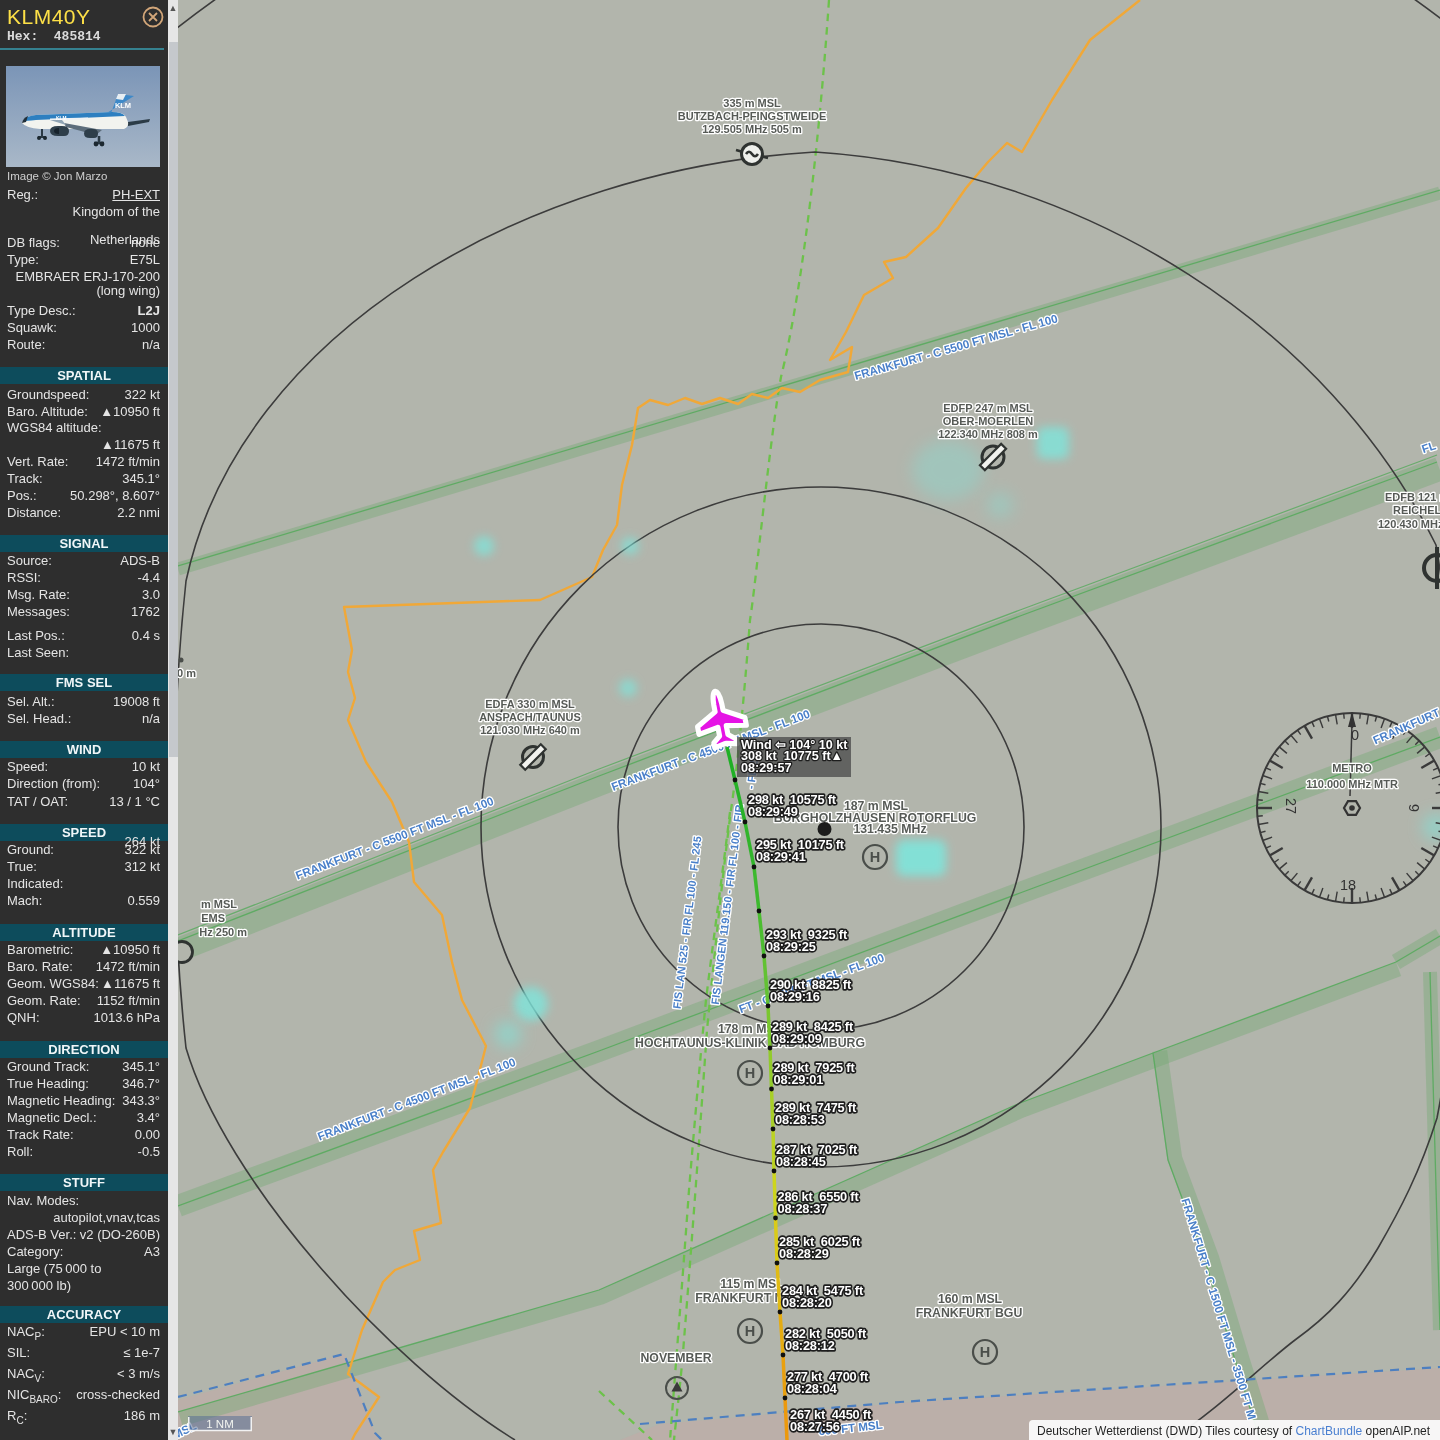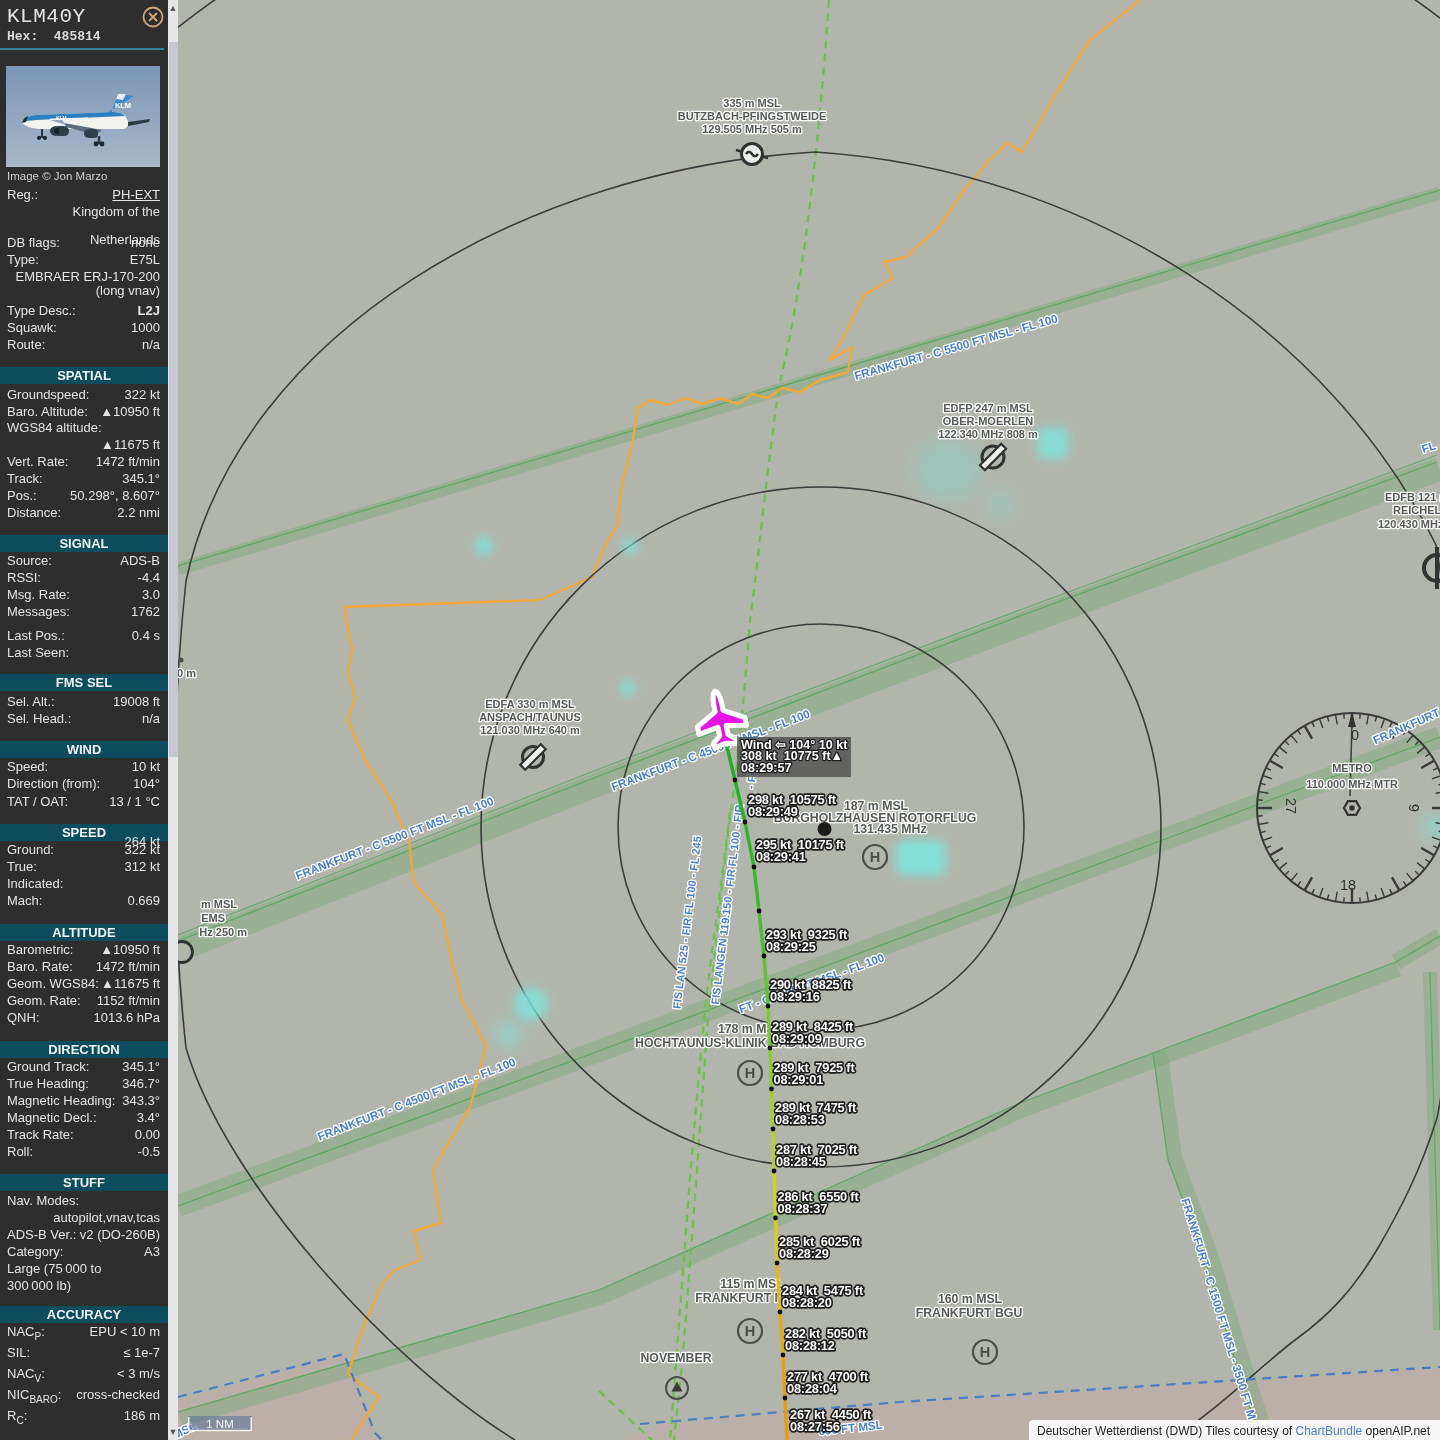--- a/index.html
+++ b/index.html
@@ -9,21 +9,21 @@
 .val{right:8px;text-align:right;}
 .hdr{position:absolute;left:0;width:168px;height:17px;background:#0d4c5c;color:#f0f6f8;font-size:13px;font-weight:bold;text-align:center;line-height:17px;}
 #sbar{position:absolute;left:168px;top:0;width:10px;height:1440px;background:#e6e6e6;z-index:5;}
 #sbthumb{position:absolute;left:0.5px;top:42px;width:9px;height:715px;background:#c5c8cc;}
 .arr{position:absolute;left:0;width:10px;font-size:9px;color:#555;text-align:center;}
 #map{position:absolute;left:178px;top:0;width:1262px;height:1440px;}
 </style>
 </head>
 <body>
 <div id="sidebar">
-  <div style="position:absolute;left:7px;top:5px;font-size:21px;color:#e5e5e5;letter-spacing:0.5px;font-family:Liberation Mono, monospace;">KLM40Y</div>
+  <div style="position:absolute;left:7px;top:5px;font-size:21px;color:#fde047;letter-spacing:0.5px;">KLM40Y</div>
   <svg style="position:absolute;left:141px;top:5px" width="24" height="24" viewBox="0 0 24 24">
       <circle cx="12" cy="12" r="9.5" fill="none" stroke="#d2a679" stroke-width="1.8"></circle>
       <path d="M8,8 L16,16 M16,8 L8,16" stroke="#d2a679" stroke-width="1.8"></path>
     </svg>
   <div style="position:absolute;left:7px;top:29px;font-size:13px;font-weight:bold;color:#dadada;font-family:'Liberation Mono',monospace;">Hex:&nbsp;&nbsp;485814</div>
   <div style="position:absolute;left:0;top:48px;width:164px;height:2px;background:#35818f;"></div>
   <svg style="position:absolute;left:6px;top:66px" width="154" height="101" viewBox="0 0 154 101">
     <defs>
       <linearGradient id="sky" x1="0" y1="0" x2="0" y2="1">
         <stop offset="0" stop-color="#7b95b7"></stop>
@@ -57,21 +57,21 @@
   <div style="position:absolute;left:7px;top:170px;font-size:11.5px;color:#cfcfcf;">Image © Jon Marzo</div>
   <div class="sl lab" style="top:188px">Reg.:</div>
   <div class="sl val" style="top:188px;text-decoration:underline;">PH-EXT</div>
   <div class="sl val" style="top:205px;">Kingdom of the</div>
   <div class="sl val" style="top:233px;">Netherlands</div>
   <div class="sl lab" style="top:236px">DB flags:</div>
   <div class="sl val" style="top:236px;">none</div>
   <div class="sl lab" style="top:253px">Type:</div>
   <div class="sl val" style="top:253px;text-align:center;">E75L</div>
   <div class="sl val" style="top:270px;margin-left:24px;">EMBRAER ERJ-170-200</div>
-  <div class="sl val" style="top:284px;">(long vnav)</div>
+  <div class="sl val" style="top:284px;">(long wing)</div>
   <div class="sl lab" style="top:304px">Type Desc.:</div>
   <div class="sl val" style="top:304px;font-weight:bold;">L2J</div>
   <div class="sl lab" style="top:321px">Squawk:</div>
   <div class="sl val" style="top:321px;">1000</div>
   <div class="sl lab" style="top:338px">Route:</div>
   <div class="sl val" style="top:338px;">n/a</div>
   <div class="hdr" style="top:367px">SPATIAL</div>
   <div class="sl lab" style="top:388px">Groundspeed:</div>
   <div class="sl val" style="top:388px;">322 kt</div>
   <div class="sl lab" style="top:405px">Baro. Altitude:</div>
@@ -112,21 +112,21 @@
   <div class="sl lab" style="top:795px">TAT / OAT:</div>
   <div class="sl val" style="top:795px;margin-left:20px;">13 / 1 °C</div>
   <div class="hdr" style="top:824px">SPEED</div>
   <div class="sl lab" style="top:843px">Ground:</div>
   <div class="sl val" style="top:843px;">322 kt</div>
   <div class="sl lab" style="top:860px">True:</div>
   <div class="sl val" style="top:860px;">312 kt</div>
   <div class="sl lab" style="top:877px">Indicated:</div>
   <div class="sl val" style="top:835px;">264 kt</div>
   <div class="sl lab" style="top:894px">Mach:</div>
-  <div class="sl val" style="top:894px;">0.669</div>
+  <div class="sl val" style="top:894px;">0.559</div>
   <div class="hdr" style="top:924px">ALTITUDE</div>
   <div class="sl lab" style="top:943px">Barometric:</div>
   <div class="sl val" style="top:943px;">▲10950 ft</div>
   <div class="sl lab" style="top:960px">Baro. Rate:</div>
   <div class="sl val" style="top:960px;">1472 ft/min</div>
   <div class="sl lab" style="top:977px">Geom. WGS84:</div>
   <div class="sl val" style="top:977px;">▲11675 ft</div>
   <div class="sl lab" style="top:994px">Geom. Rate:</div>
   <div class="sl val" style="top:994px;">1152 ft/min</div>
   <div class="sl lab" style="top:1011px">QNH:</div>

